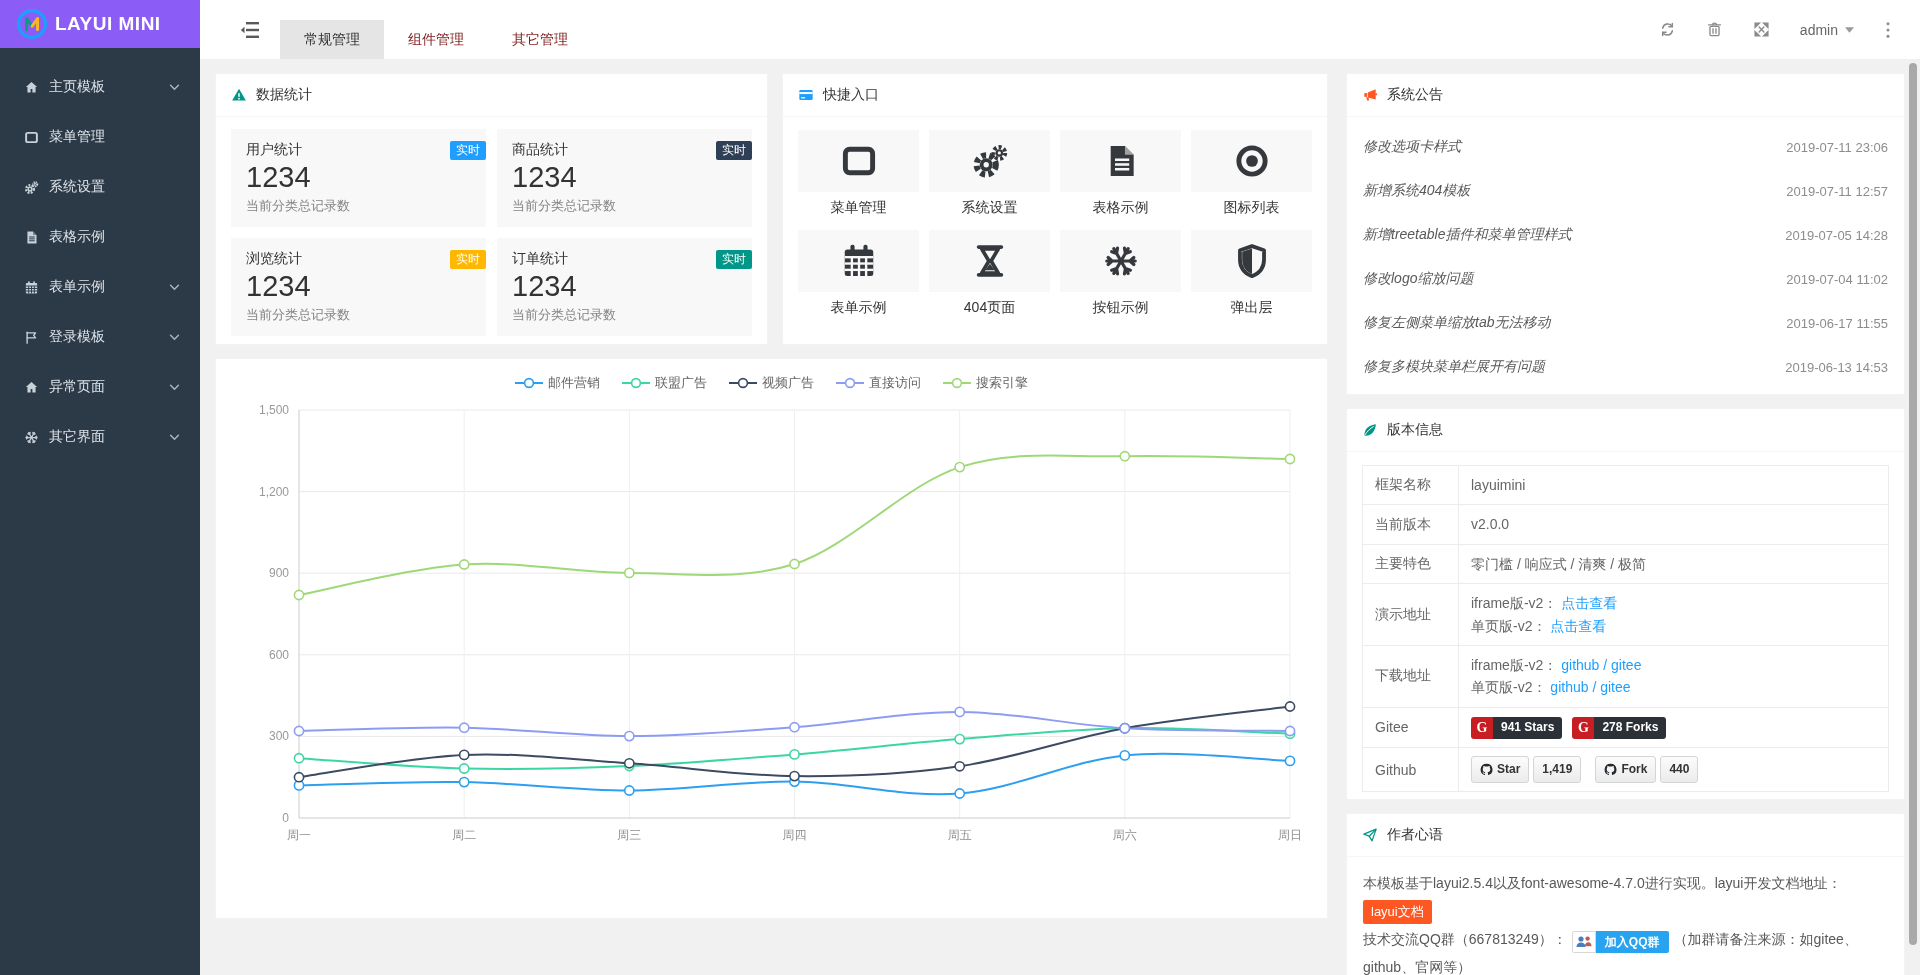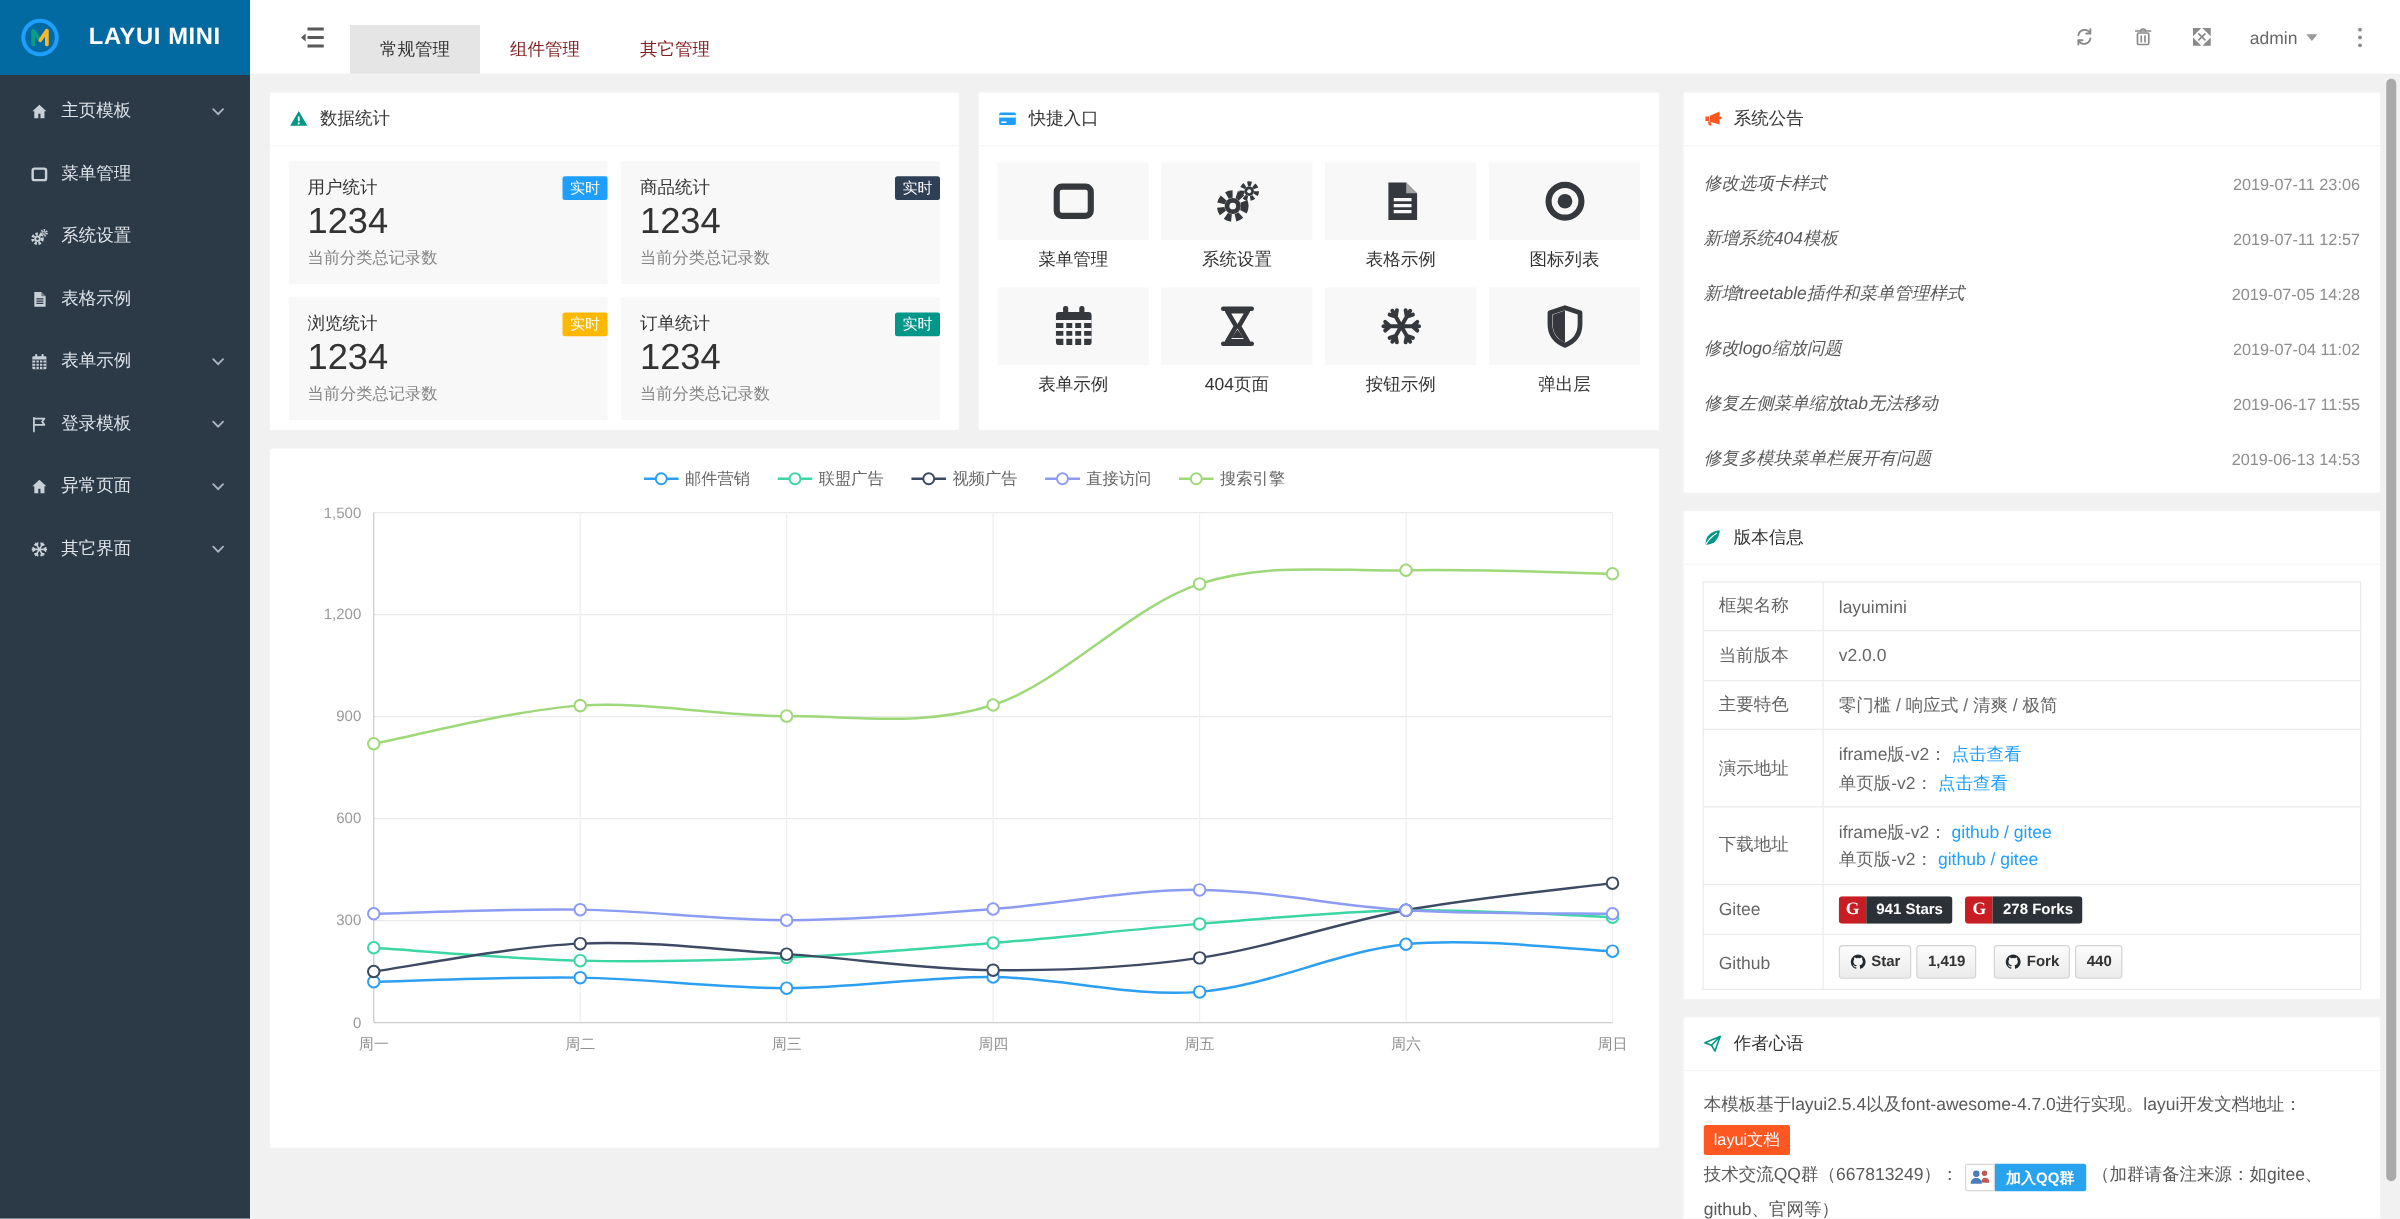--- a/index.html
+++ b/index.html
@@ -2,24 +2,24 @@
 <html><head>
 <meta charset="utf-8">
 <style>
   * { box-sizing: border-box; margin: 0; padding: 0; }
   html,body { width:1920px; height:975px; overflow:hidden; }
   body { font-family:"Liberation Sans","DejaVu Sans",sans-serif; background:#f1f1f1; color:#333; }
   .app { display:flex; height:100%; }
 
   
   .sidebar { width:200px; flex-shrink:0; background:#2c3947; display:flex; flex-direction:column; --hole:#2c3947; }
-  .logo { height:60px; background:#0369a1; display:flex; align-items:center; padding-left:16px; gap:23px; flex-shrink:0; }
+  .logo { height:48px; background:#8b5cf6; display:flex; align-items:center; padding-left:16px; gap:7px; flex-shrink:0; }
   .logo-mark { width:32px; height:32px; }
   .logo-text { color:#fff; font-weight:bold; font-size:19px; letter-spacing:.5px; }
-  .menu { padding-top:4px; }
+  .menu { padding-top:14px; }
   .menu-item { height:50px; display:flex; align-items:center; padding:0 20px 0 24px; color:#dde3e9; font-size:14px; cursor:pointer; }
   .menu-item .mi { width:15px; height:15px; margin-right:10px; color:#c9d1d8; flex-shrink:0; }
   .menu-item .mi svg, .icon svg { width:100%; height:100%; display:block; }
   .menu-item .chev { margin-left:auto; width:11px; height:7px; color:#aab5bf; }
 
   
   .main { flex:1; display:flex; flex-direction:column; min-width:0; }
   .topbar { height:60px; background:#fff; border-bottom:1px solid #f0f0f0; display:flex; position:relative; flex-shrink:0; }
   .collapse-btn { width:60px; height:59px; display:flex; align-items:center; justify-content:center; cursor:pointer; color:#595959; margin-left:20px; }
   .collapse-btn .icon { width:20px; height:18px; }

